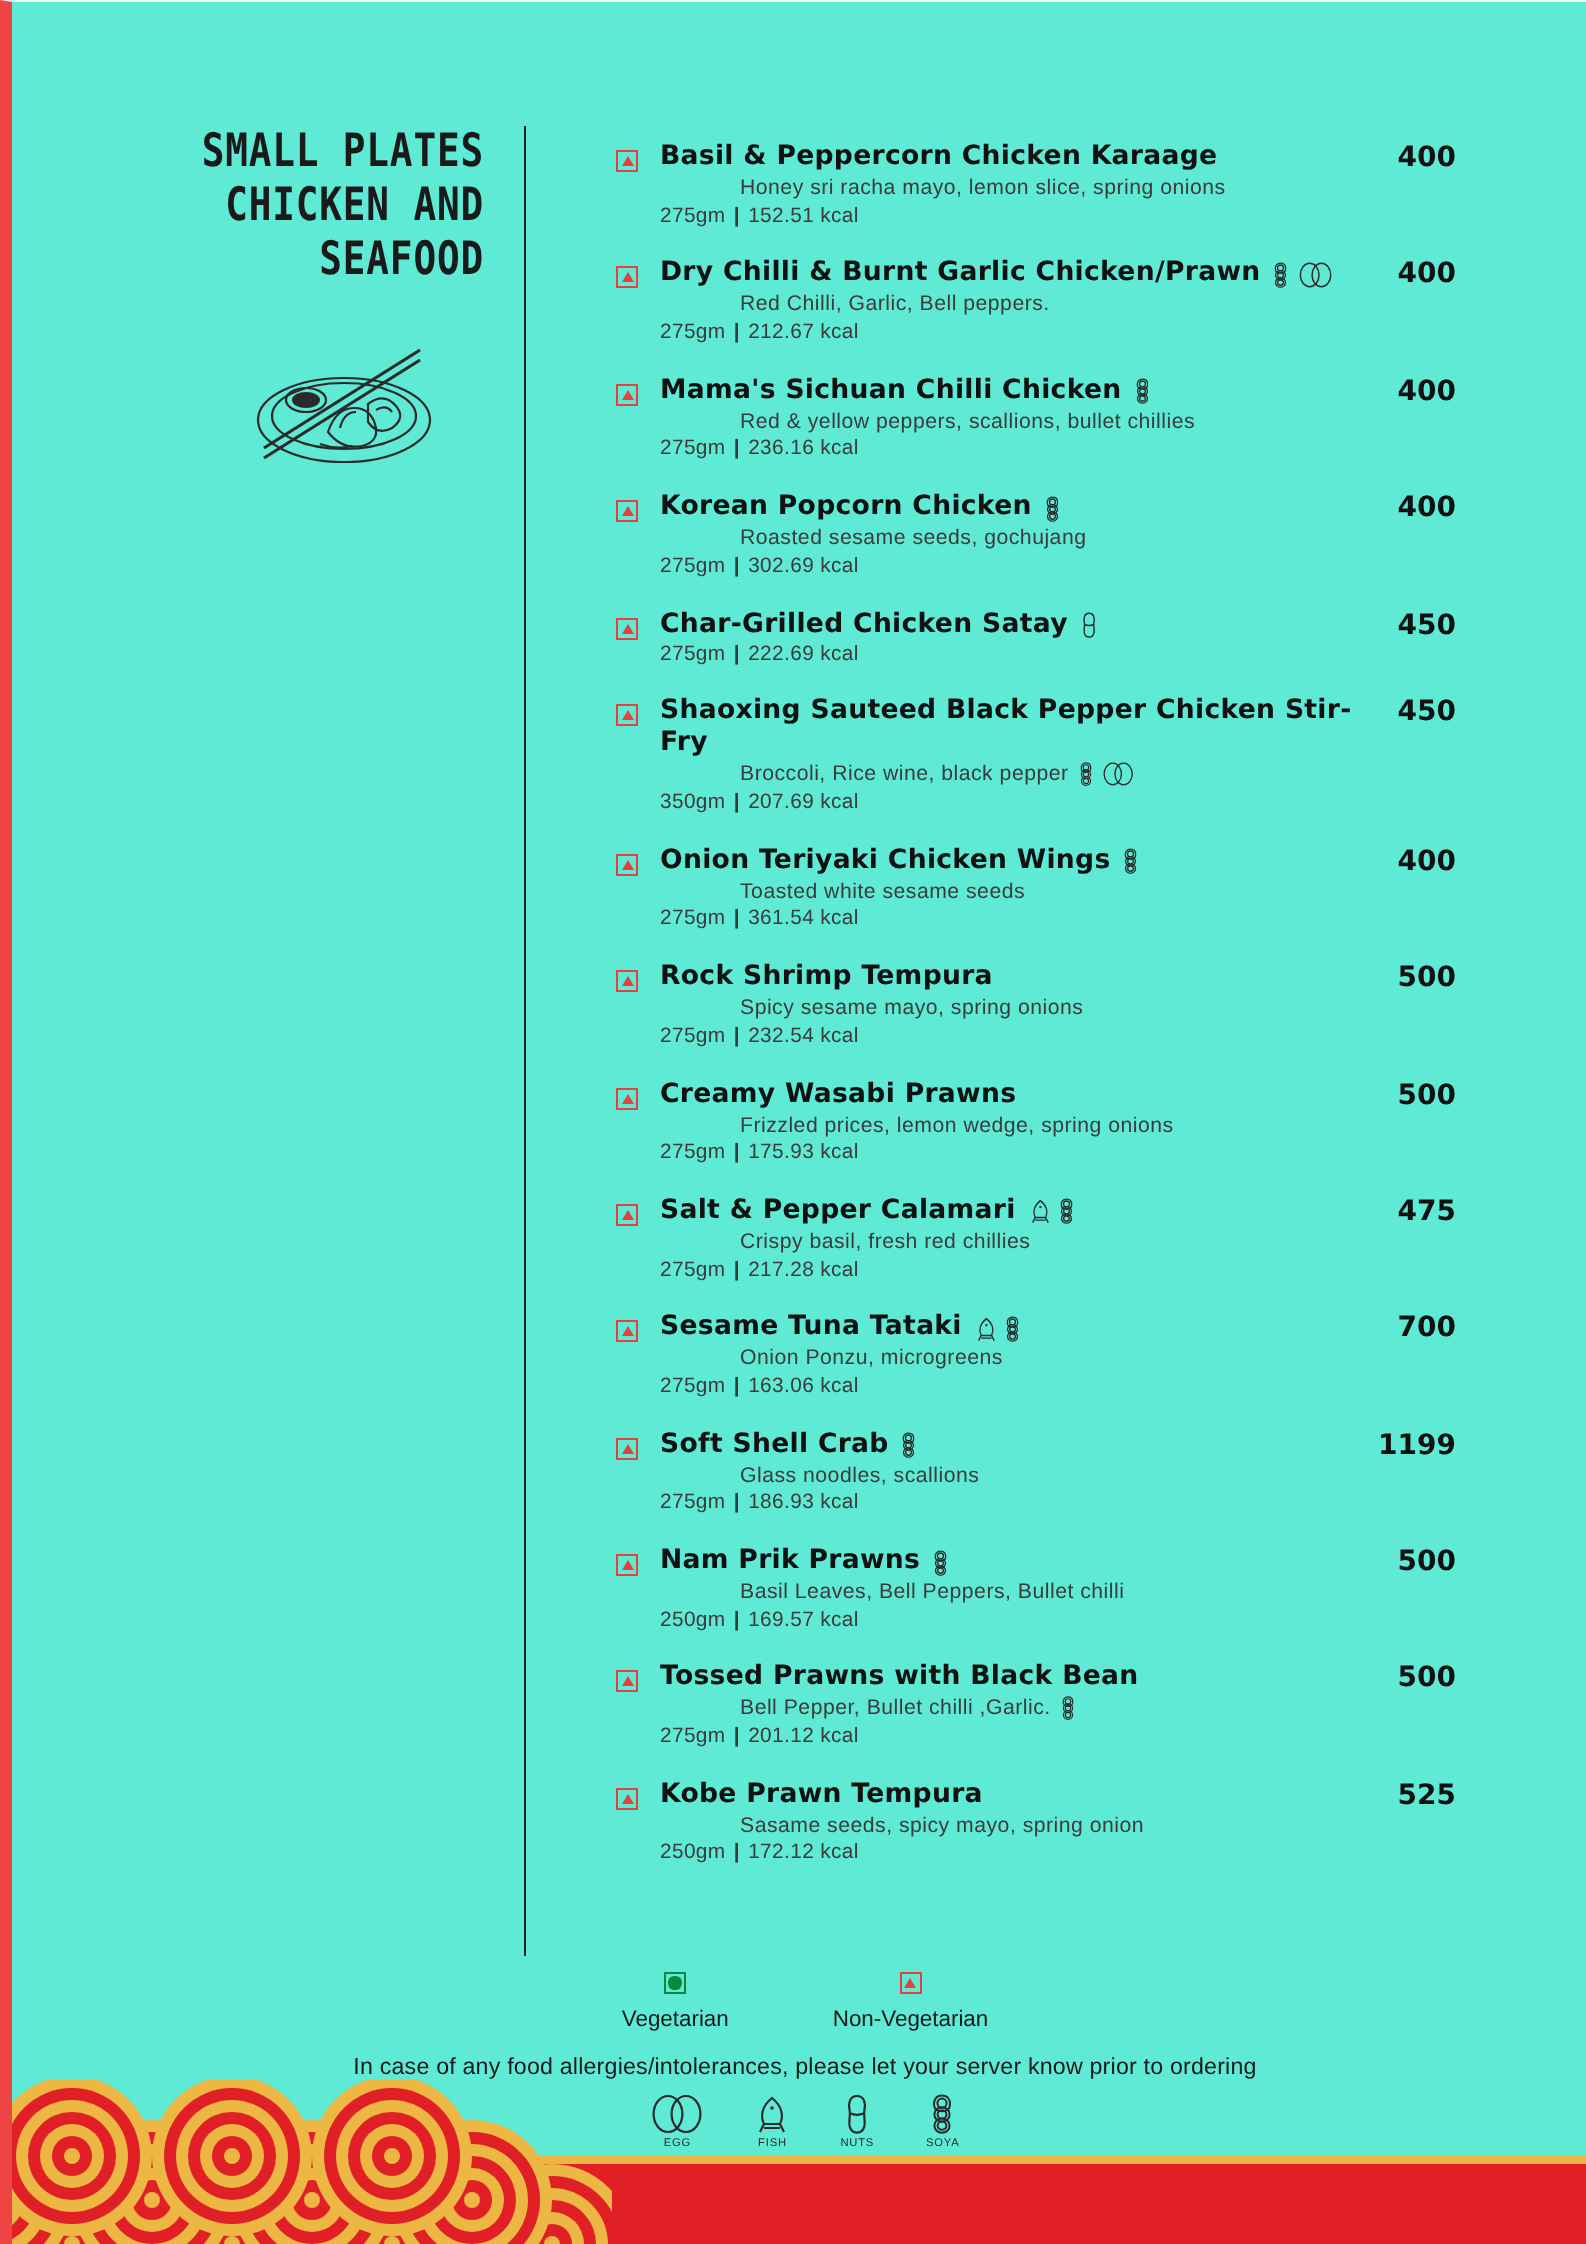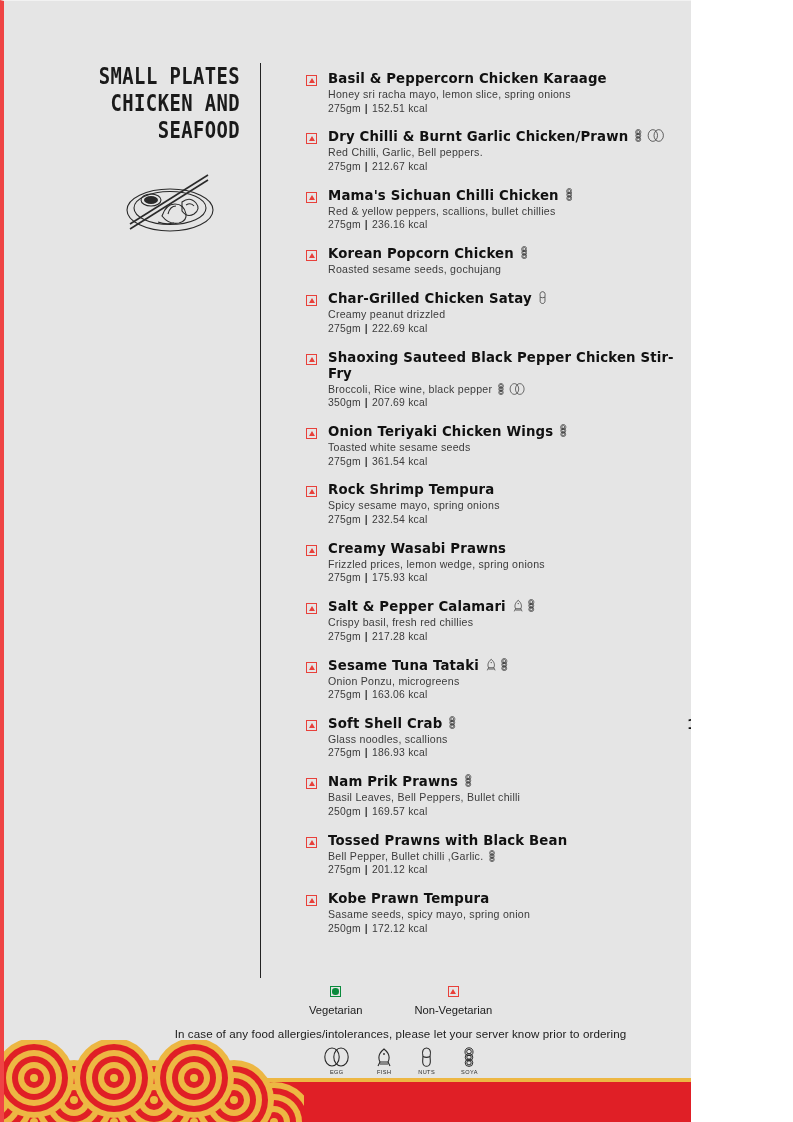--- a/index.html
+++ b/index.html
@@ -2,27 +2,27 @@
 <html><head>
 <meta charset="utf-8">
 <style>
   html, body {
     margin: 0;
     padding: 0;
     background: #ffffff;
   }
   .page {
     position: relative;
-    width: 691px;
+    width: 793px;
     height: 1122px;
-    background: #e5e5e5;
+    background: #5eead4;
     overflow: hidden;
     font-family: "Liberation Sans", sans-serif;
     box-sizing: border-box;
-    border-left: 4px solid #ef4444;
+    border-left: 6px solid #ef4444;
     border-top: 1px solid #f2f2f2;
   }
 
   
   .left-col {
     position: absolute;
     left: 46px;
     top: 62px;
     width: 190px;
     text-align: right;
@@ -86,21 +86,21 @@
     border-right: 3.4px solid transparent;
     border-bottom: 5.8px solid #e8403a;
   }
   .item-head {
     display: flex;
     align-items: flex-start;
     justify-content: space-between;
   }
   .item-name-wrap {
     display: flex;
-    align-items: flex-start;
+    align-items: center;
     gap: 7px;
     flex: 1;
   }
   .item-name {
     font-family: "DejaVu Sans", sans-serif;
     font-weight: bold;
     font-size: 13.3px;
     color: #111111;
     letter-spacing: 0.15px;
     line-height: 16px;
@@ -116,20 +116,21 @@
   .item-desc {
     font-family: "Liberation Sans", sans-serif;
     font-size: 10.6px;
     color: #3b3b3b;
     line-height: 13.6px;
     margin-top: 1px;
     letter-spacing: 0.25px;
     display: flex;
     align-items: flex-start;
     gap: 6px;
+    margin-left: 40px;
   }
   .item-meta {
     font-family: "Liberation Sans", sans-serif;
     font-size: 10.4px;
     color: #3b3b3b;
     line-height: 13.4px;
     margin-top: 0px;
     letter-spacing: 0.2px;
   }
   .meta-sep { font-weight: bold; padding: 0 1px; }
@@ -357,40 +358,39 @@
     <ellipse cx="5" cy="15.8" rx="2.2" ry="2.1"></ellipse>
   </svg></span>
             </span>
       </div>
       <span class="item-price">400</span>
     </div>
     <div class="item-desc">
       <span>Roasted sesame seeds, gochujang</span>
 
     </div>
+    <div class="item-meta">
+      <span>275gm</span><span class="meta-sep"> | </span><span>302.69 kcal</span>
+    </div>
       </div>
       <div class="menu-item">
     <span class="marker">
           <span class="marker-nonveg-tri"></span>
         </span>
     <div class="item-head">
       <div class="item-name-wrap">
         <span class="item-name">Char-Grilled Chicken Satay</span>
         <span class="allergen-row">
               <span class="allergen"><svg width="7.15" height="13" viewBox="0 0 11 20" fill="none" stroke="#2a2a2a" stroke-width="1.1">
       <path d="M5.5 1 C9 1 10 4.5 9.2 8 C8.6 11 9.8 13 9.2 16 C8.6 18.6 6.8 19.3 5.5 19.3 C4.2 19.3 2.4 18.6 1.8 16 C1.2 13 2.4 11 1.8 8 C1 4.5 2 1 5.5 1 z"></path>
       <path d="M2 9.6 q3.5 1.6 7 0"></path>
     </svg></span>
             </span>
       </div>
       <span class="item-price">450</span>
-    </div>
-    <div class="item-desc">
-      <span>Creamy peanut drizzled</span>
-
     </div>
     <div class="item-meta">
       <span>275gm</span><span class="meta-sep"> | </span><span>222.69 kcal</span>
     </div>
       </div>
       <div class="menu-item">
     <span class="marker">
           <span class="marker-nonveg-tri"></span>
         </span>
     <div class="item-head">

